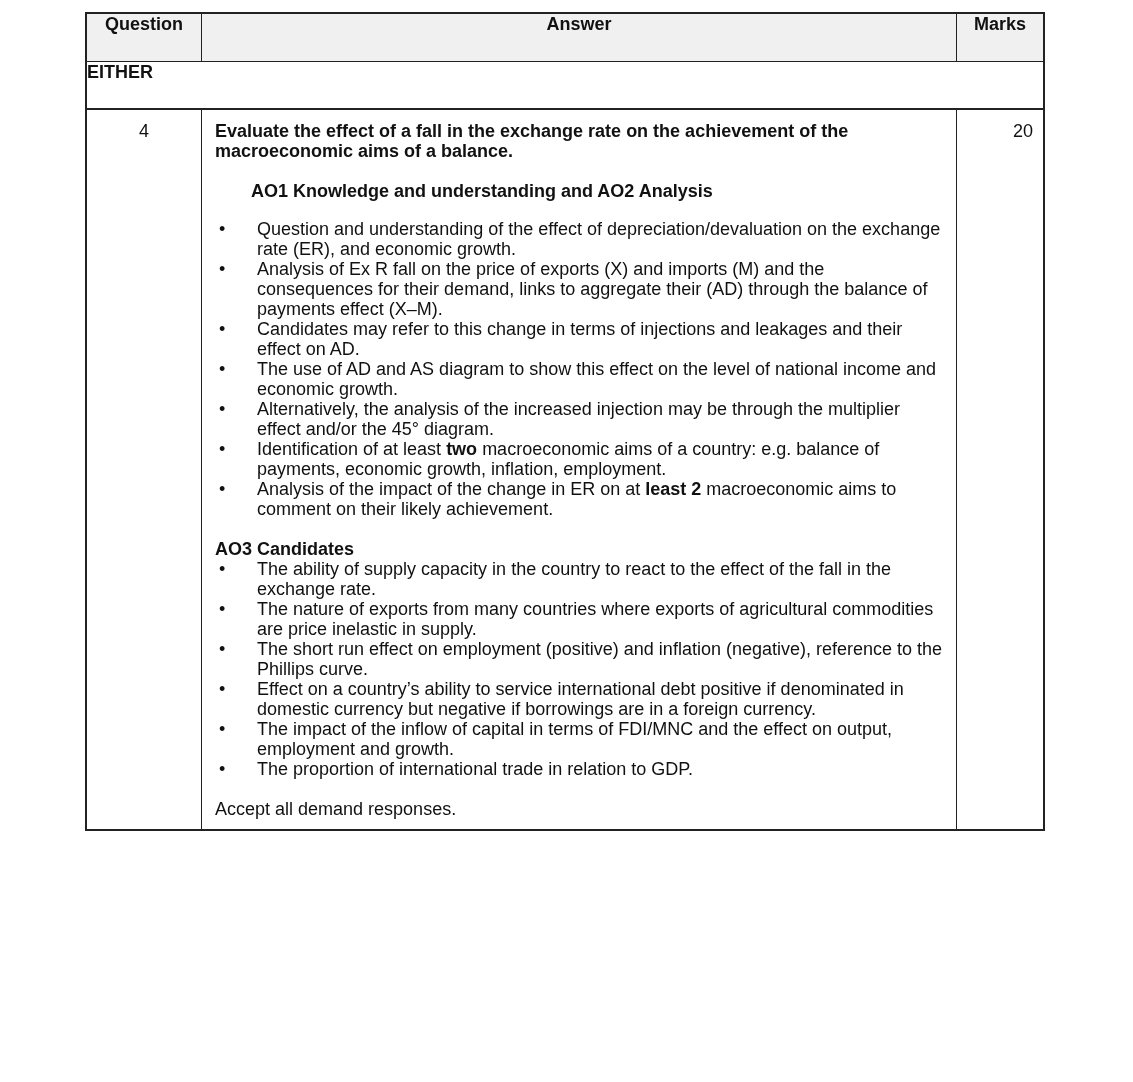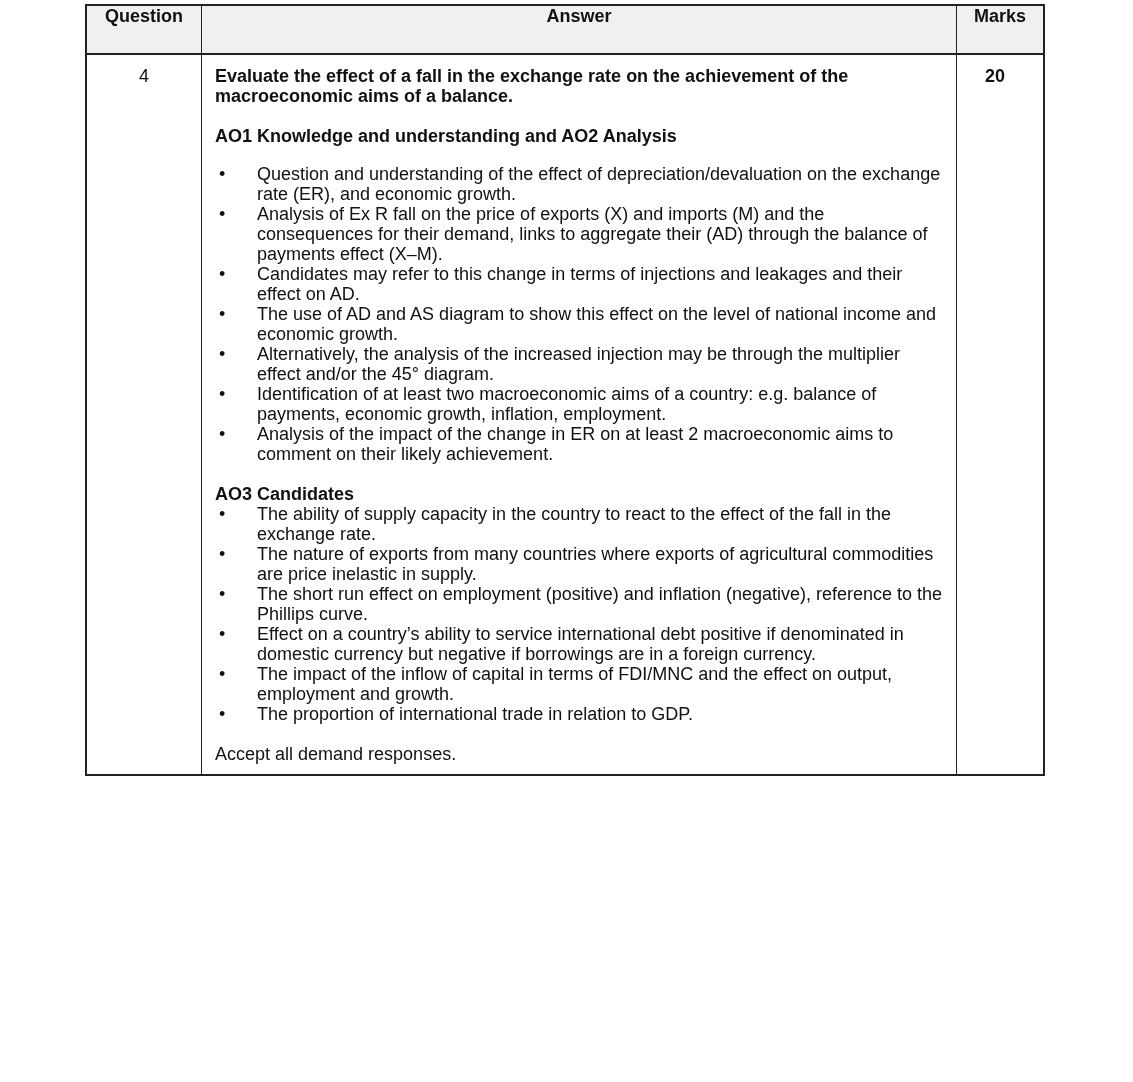--- a/index.html
+++ b/index.html
@@ -1,51 +1,54 @@
 <!DOCTYPE html>
 <html><head>
   <meta charset="utf-8">
   <style>
     html, body { margin: 0; padding: 0; background: #ffffff; }
     body { width: 1133px; height: 1082px; position: relative; font-family: "Liberation Sans", sans-serif; color: #111; }
     table.ms {
-      position: absolute; left: 85px; top: 4px;
+      position: absolute; left: 85px; top: 12px;
       width: 960px; border-collapse: collapse;
       border: 2px solid #222;
       font-size: 18px;
     }
     table.ms td, table.ms th { border: 1px solid #222; padding: 0; vertical-align: top; }
     .hdr th { background: #f0f0f0; height: 47px; font-weight: bold; vertical-align: middle; text-align: center; font-size: 18px; }
     .col-q { width: 114px; }
     .col-m { width: 86px; margin-left: 24px; }
     .either td { height: 46px; font-weight: bold; padding-left: 12px; vertical-align: middle; border-top: 1px solid #222; }
     .row-main { border-top: 2px solid #222; }
     .row-main td { border-top: 2px solid #222; }
     .qnum { text-align: center; padding-top: 11px !important; }
-    .marks { text-align: center; padding-top: 11px !important; padding-right: 10px !important; font-weight: bold; margin-top: 41px; }
+    .marks { text-align: right; padding-top: 11px !important; padding-right: 10px !important; font-weight: normal; margin-top: 41px; }
     .answer { padding: 11px 12px 10px 13px !important; line-height: 20px; }
     .q-text { font-weight: bold; margin: 0; }
     .sec-head { font-weight: bold; margin: 20px 0 0 0; }
-    .sec-head.ao1 { margin-top: 20px; }
+    .sec-head.ao1 { margin-top: 20px; margin-left: 36px; }
     ul.blist { list-style: none; margin: 0; padding: 0; }
     ul.blist.ao1 { margin-top: 18px; }
     ul.blist li { position: relative; padding-left: 42px; line-height: 20px; }
     ul.blist li .bullet { position: absolute; left: 4px; top: 0; }
     .accept { margin: 20px 0 0 0; }
-    b { font-weight: normal; }
+    b { font-weight: bold; }
   </style>
 </head>
 <body>
 
 <table class="ms">
   <tbody>
       <tr class="hdr">
     <th class="col-q">Question</th>
     <th>Answer</th>
     <th class="col-m">Marks</th>
+  </tr>
+  <tr class="either">
+    <td colspan="3">EITHER</td>
   </tr>
   <tr class="row-main">
     <td class="qnum">4</td>
     <td class="answer">
       <p class="q-text">Evaluate the effect of a fall in the exchange rate on the achievement of the macroeconomic aims of a balance.</p>
       <p class="sec-head ao1">AO1 Knowledge and understanding and AO2 Analysis</p>
       <ul class="blist ao1" id="ao1-list">
             <li><span class="bullet">•</span><span>Question and understanding of the effect of depreciation/devaluation on the exchange rate (ER), and economic growth.</span></li>
             <li><span class="bullet">•</span><span>Analysis of Ex R fall on the price of exports (X) and imports (M) and the consequences for their demand, links to aggregate their (AD) through the balance of payments effect (X–M).</span></li>
             <li><span class="bullet">•</span><span>Candidates may refer to this change in terms of injections and leakages and their effect on AD.</span></li>

